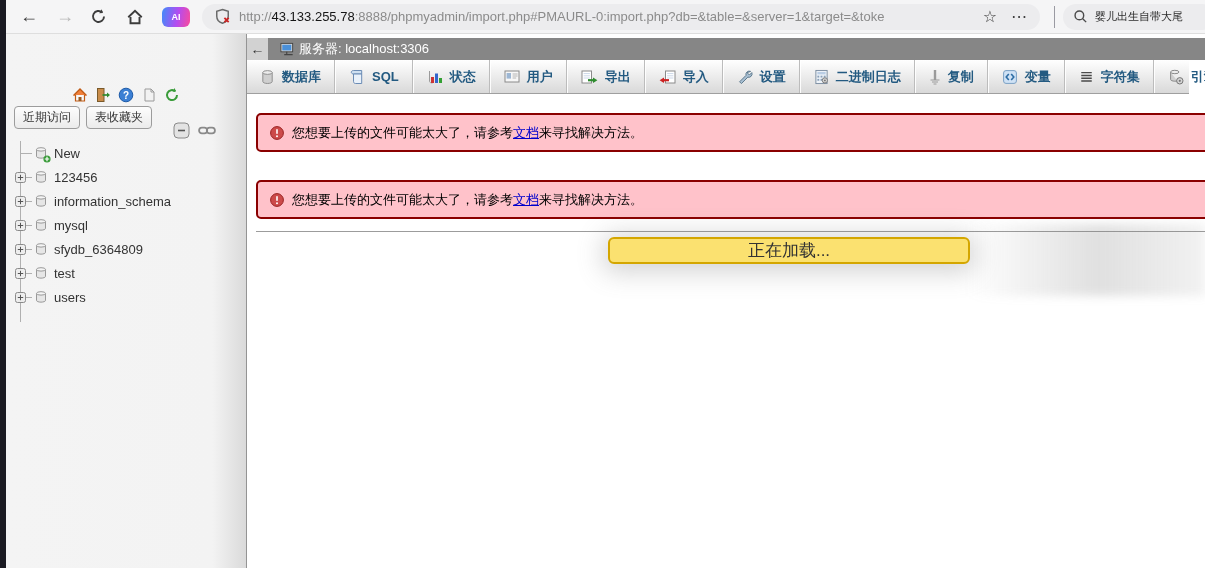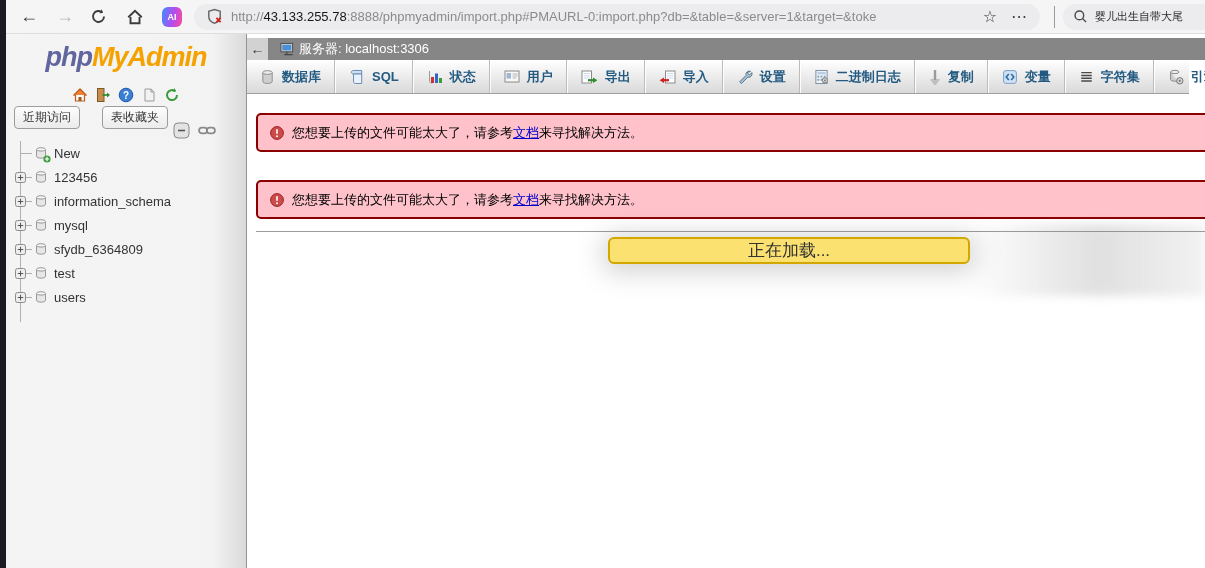--- a/index.html
+++ b/index.html
@@ -5,21 +5,21 @@
   * { box-sizing: border-box; margin: 0; padding: 0; }
   html,body { width:1205px; height:568px; overflow:hidden;
     font-family:"Liberation Sans","DejaVu Sans",sans-serif; background:#fff; }
 
   
   .dark-strip { position:absolute; left:0; top:0; width:6px; height:568px; background:#1a1a22; z-index:60; }
   .toolbar { position:absolute; left:6px; top:0; width:1199px; height:34px; background:#f5f5f6;
     display:flex; align-items:center; border-bottom:1px solid #dedede; padding:0 0 0 12px; }
   .navico { width:22px; text-align:center; font-size:18px; color:#3c3c3c; margin-right:14px; cursor:pointer; flex:0 0 auto; }
   .navico.disabled { color:#b9b9b9; cursor:default; }
-  .ai-badge { width:20px; height:20px; border-radius:6px; flex:0 0 auto;
+  .ai-badge { width:28px; height:20px; border-radius:6px; flex:0 0 auto;
     background:linear-gradient(100deg,#3f8cfa 0%,#b44cf0 55%,#fa4b9b 100%);
     color:#fff; font-size:9px; font-weight:bold; display:flex; align-items:center; justify-content:center; cursor:pointer; }
   .url-bar { flex:1 1 auto; min-width:0; height:26px; border-radius:13px; background:#ececee;
     margin-left:12px; display:flex; align-items:center; padding:0 12px; cursor:text; }
   .url-text { font-size:13px; white-space:nowrap; overflow:hidden; margin-left:8px; flex:1 1 auto; min-width:0; }
   .u-scheme,.u-rest { color:#8b8b8b; }
   .u-host { color:#161616; }
   .star { margin-left:10px; font-size:16px; color:#3f3f3f; cursor:pointer; flex:0 0 auto; }
   .dots { margin-left:14px; font-size:16px; color:#3f3f3f; cursor:pointer; flex:0 0 auto; letter-spacing:1px; }
   .win-divider { width:1px; height:22px; background:#9a9aa2; margin-left:14px; flex:0 0 auto; }
@@ -29,21 +29,21 @@
 
   
   .sidebar { position:absolute; left:6px; top:34px; width:241px; height:534px;
     background:linear-gradient(to right,#f4f4f4 0%,#f3f3f3 86%,#dadada 100%);
     border-right:1px solid #949494; }
   .logo { position:absolute; top:8px; left:0; width:100%; text-align:center;
     font-size:27px; font-style:italic; font-weight:bold; letter-spacing:-1px; cursor:pointer; }
   .logo .lp { color:var(--logo_php); } .logo .lm { color:var(--logo_myadmin); }
   .side-icons { position:absolute; top:53px; left:0; width:100%; display:flex; justify-content:center; gap:7px; }
   .side-icons span { cursor:pointer; display:flex; }
-  .quick-btns { position:absolute; top:72px; left:8px; display:flex; gap:22px; }
+  .quick-btns { position:absolute; top:72px; left:8px; display:flex; gap:6px; }
   .qbtn { font-size:12px; color:#333; padding:2px 8px; background:linear-gradient(#fdfdfd,#ebebeb);
     border:1px solid #9c9c9c; border-radius:4px; cursor:pointer; white-space:nowrap; }
   .collapse-row { position:absolute; top:88px; right:30px; display:flex; align-items:center; gap:8px; }
   .collapse-row span { cursor:pointer; display:flex; }
 
   .tree { position:absolute; top:107px; left:8px; right:0; bottom:0; }
   .trunk { position:absolute; left:6px; top:0; width:1px; height:181px; background:#b0b0b0; }
   .trow { position:relative; height:24px; display:flex; align-items:center; padding-left:20px;
     font-size:13px; color:#333; cursor:pointer; white-space:nowrap; }
   .trow::before { content:""; position:absolute; left:6px; top:12px; width:12px; height:1px; background:#b0b0b0; }
@@ -121,21 +121,20 @@
       <svg width="15" height="15" viewBox="0 0 16 16">
           <circle cx="6.8" cy="6.8" r="4.6" fill="none" stroke="#4a4a4a" stroke-width="1.5"></circle>
           <path d="M10.4 10.4 14 14" stroke="#4a4a4a" stroke-width="1.5"></path>
         </svg>
     </span>
     <span class="search-text">婴儿出生自带大尾</span>
   </div>
 </div>
 
 <div class="sidebar">
-  <div class="logo"><span class="lp">php</span><span class="lm">MyAdmin</span></div>
 
   <div class="side-icons">
     <span>
       <svg width="16" height="16" viewBox="0 0 16 16">
           <path d="M1.5 8.5 8 2l6.5 6.5" fill="#f0803c" stroke="#c05a14" stroke-width="1.3"></path>
           <path d="M3.5 8v6h9V8" fill="#f7f7f7" stroke="#c05a14" stroke-width="1.2"></path>
           <rect x="6.5" y="10" width="3" height="4" fill="#9a5a20"></rect>
         </svg>
     </span>
     <span>

